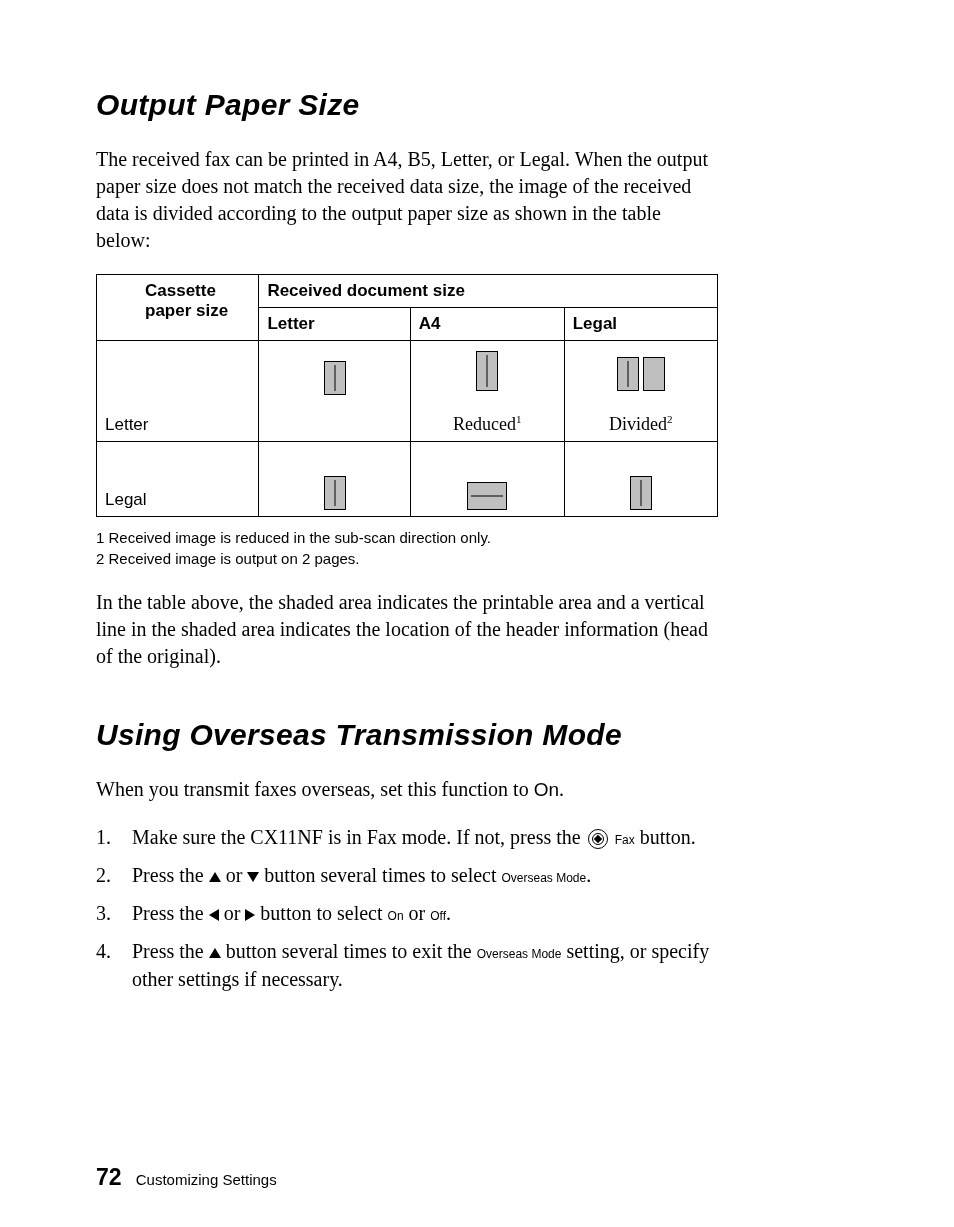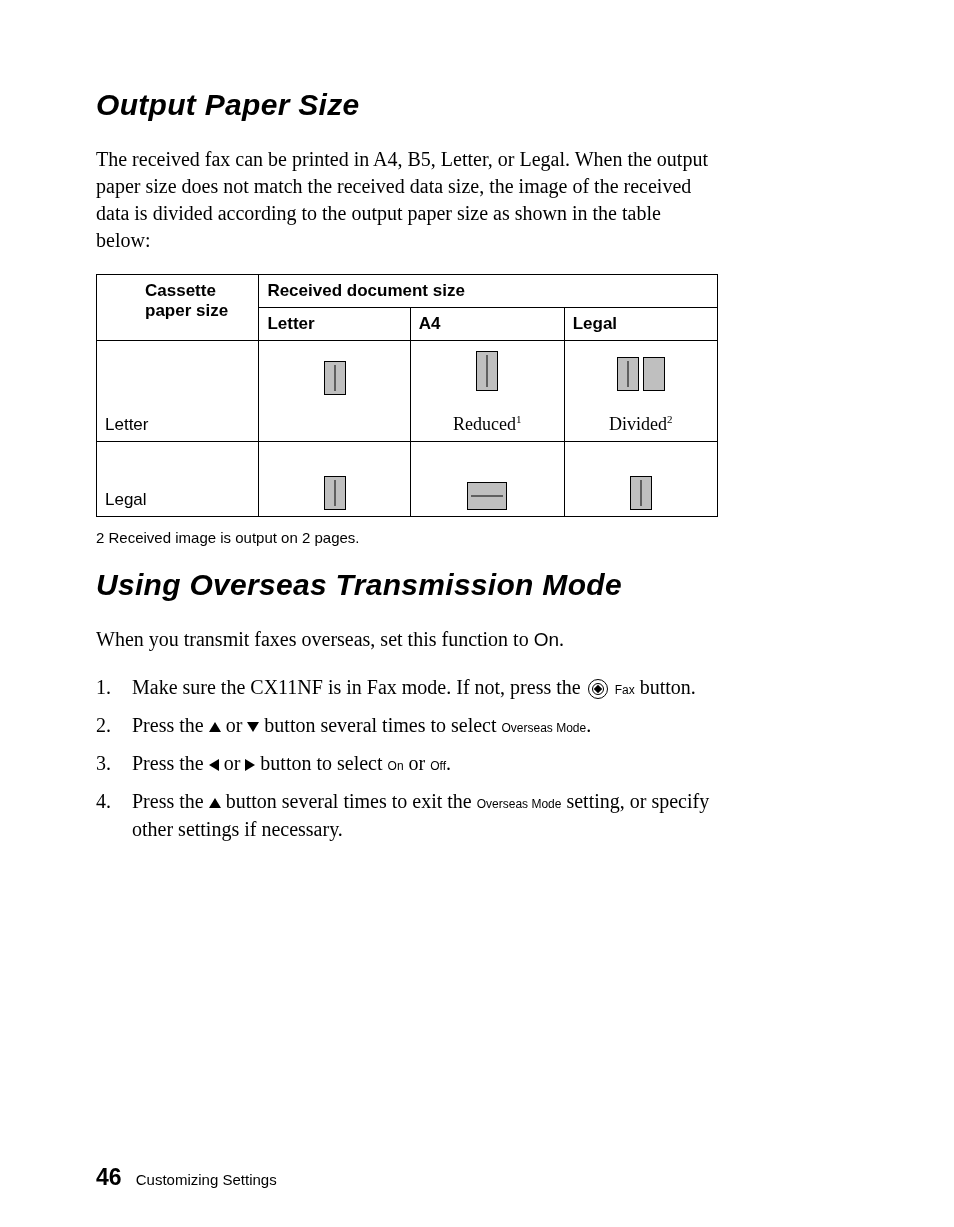--- a/index.html
+++ b/index.html
@@ -275,22 +275,24 @@
             <span class="page-rect">
                   <span class="hdr"></span>
                 </span>
           </div>
         </div>
       </td>
     </tr>
   </tbody>
     </table>
 
+  <p class="footnote">1   Received image is reduced in the sub-scan direction only.</p>
   <p class="footnote" style="margin-bottom:22px;">2   Received image is output on 2 pages.</p>
 
+  <p class="body" style="margin-bottom:48px;">In the table above, the shaded area indicates the printable area and a vertical line in the shaded area indicates the location of the header information (head of the original).</p>
 
   <h2 class="section-title">Using Overseas Transmission Mode</h2>
 
   <p class="body">
     <span>When you transmit faxes overseas, set this function to </span><span class="on-word">On</span><span>.</span>
   </p>
 
   <ol class="steps">
     <li>
       <span>Make sure the CX11NF is in Fax mode. If not, press the </span>
@@ -302,16 +304,16 @@
     </li>
     <li>
       <span>Press the </span><span class="tri left"></span><span> or </span><span class="tri right"></span><span> button to select </span><span class="ui-word">On</span><span> or </span><span class="ui-word">Off</span><span>.</span>
     </li>
     <li>
       <span>Press the </span><span class="tri up"></span><span> button several times to exit the </span><span class="ui-word">Overseas Mode</span><span> setting, or specify other settings if necessary.</span>
     </li>
   </ol>
 
   <div class="footer">
-    <span class="pnum">46</span>
+    <span class="pnum">72</span>
     <span>Customizing Settings</span>
   </div>
 </div>
 
 </body></html>

